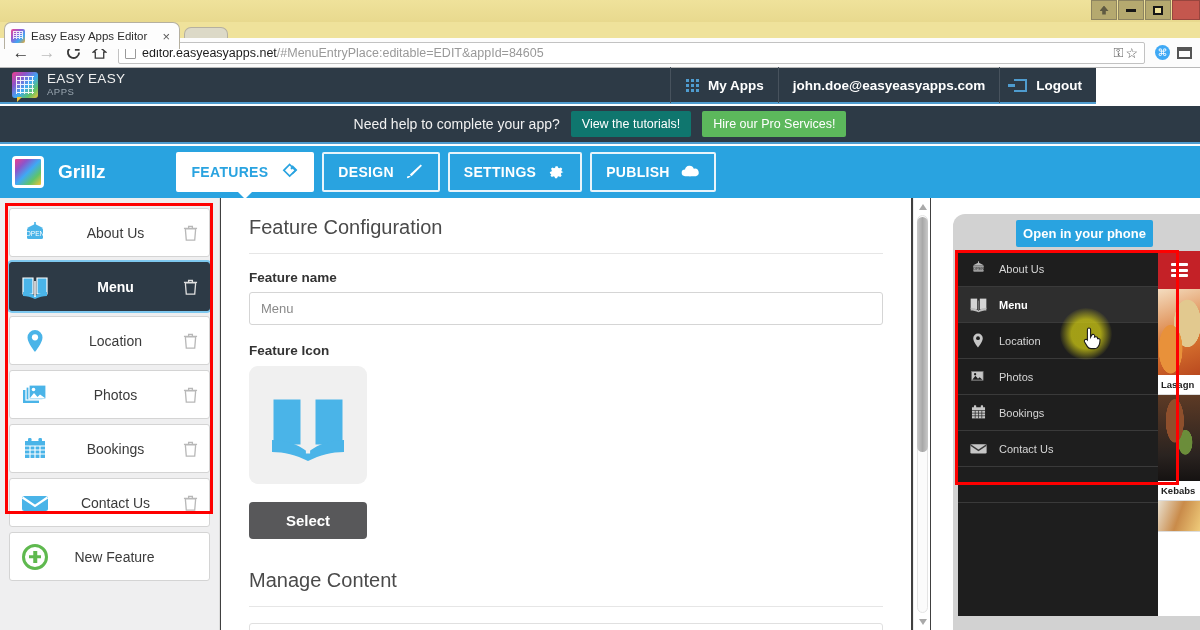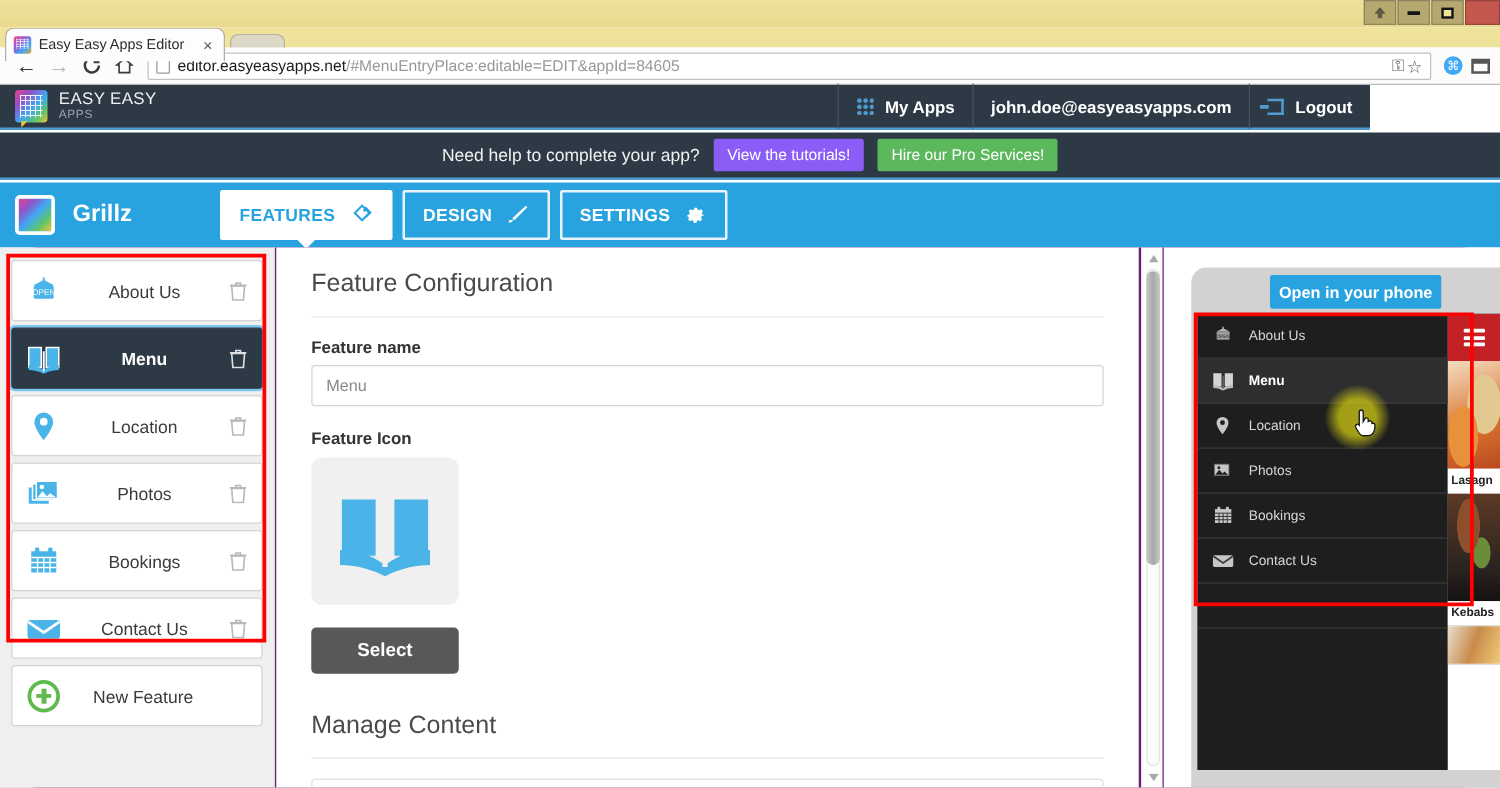--- a/index.html
+++ b/index.html
@@ -142,21 +142,21 @@
     position: absolute; left: 0; top: 106px; width: 1200px; height: 38px;
     background: #2d3a46;
     display: flex; align-items: center; justify-content: center; gap: 11px;
     border-bottom: 2px solid #4f9ccf;
   }
   .help-text { color: #f1f1f1; font-size: 14px; }
   .help-btn {
     padding: 6px 11px; font-size: 12.5px; color: #fff; border-radius: 2px;
     font-weight: normal;
   }
-  .help-btn.blue { background: #8b5cf6; }
+  .help-btn.blue { background: #0f766e; }
   .help-btn.green { background: #5cb85c; }
 
   
   .app-nav {
     position: absolute; left: 0; top: 146px; width: 1200px; height: 52px;
     background: #29a3e0; display: flex; align-items: center;
   }
   .app-id { display: flex; align-items: center; padding-left: 12px; }
   .app-icon {
     width: 32px; height: 32px; border-radius: 4px; margin-right: 14px; position: relative;
@@ -182,21 +182,21 @@
   }
   .nav-tab.active { background: #fff; color: #29a3e0; border-color: #fff; }
   .nav-tab.active::after {
     content: ""; position: absolute; left: 50%; bottom: -9px; transform: translateX(-50%);
     border-width: 9px 9px 0 9px; border-style: solid;
     border-color: #fff transparent transparent transparent;
   }
   .tab-ico { width: 20px; height: 20px; flex: 0 0 20px; }
 
   
-  .workspace { position: absolute; left: 0; top: 198px; width: 1200px; height: 432px; background: #701a75; border-radius: 30px;}
+  .workspace { position: absolute; left: 0; top: 198px; width: 1200px; height: 432px; background: #404040;}
   .sidebar {
     position: absolute; left: 0; top: 0; width: 220px; height: 432px;
     background: #efeff0; border-right: 1px solid #dcdcdc;
     padding: 10px 9px;
   }
   .feat-item {
     height: 49px; background: #fff; border: 1px solid #d4d4d4; border-radius: 3px;
     display: flex; align-items: center; margin-bottom: 5px;
     padding: 0 10px; position: relative;
   }
@@ -404,20 +404,28 @@
         <path d="M20 3l1.5 1.5L9 17l-2-2z" fill="#fff"></path>
         <path d="M8.5 16.5L6 19l-2.5.5L4 17z" fill="#fff"></path>
       </svg>
     </div>
     <div class="nav-tab">
       <span>SETTINGS</span>
       <svg class="tab-ico" viewBox="0 0 24 24">
         <path fill="#fff" d="M12 8a4 4 0 1 0 0 8 4 4 0 0 0 0-8zm9 4l-2-.6-.5-1.3 1-1.9-1.7-1.7-1.9 1-1.3-.5L13.9 5h-2.4l-.6 2-1.3.5-1.9-1-1.7 1.7 1 1.9-.5 1.3L4.5 12l.6 2 1.3.5-1 1.9 1.7 1.7 1.9-1 1.3.5.6 2h2.4l.6-2 1.3-.5 1.9 1 1.7-1.7-1-1.9.5-1.3z"></path>
       </svg>
     </div>
+    <div class="nav-tab">
+      <span>PUBLISH</span>
+      <svg class="tab-ico" viewBox="0 0 24 24">
+        <path fill="#fff" d="M19 17H6a4 4 0 0 1 0-8 5.5 5.5 0 0 1 10.6-1A3.8 3.8 0 0 1 19 17z"></path>
+        <path fill="#fff" d="M12 9l3.2 4h-6.4z"></path>
+        <rect x="10.8" y="12" width="2.4" height="5" fill="#fff"></rect>
+      </svg>
+    </div>
   </div>
 </div>
 
 <div class="workspace">
 
   <div class="sidebar">
 
     <div class="feat-item">
       <span class="feat-ico">
         <svg width="26" height="26" viewBox="0 0 26 26">

